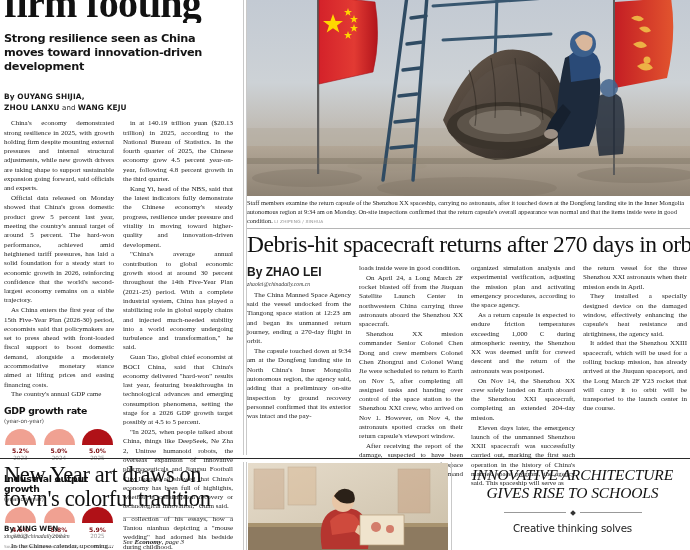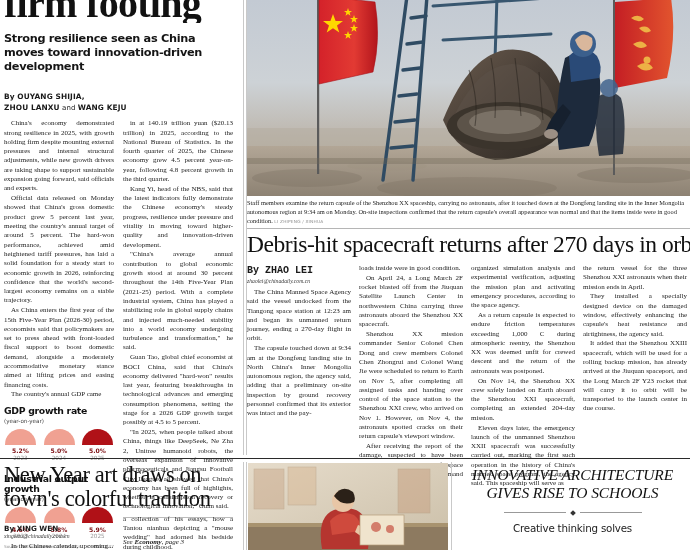--- a/index.html
+++ b/index.html
@@ -174,23 +174,23 @@
     color: #111;
     line-height: 1.1;
     white-space: nowrap;
   }
   .space-body {
     position: absolute; left: 247px; top: 264px; width: 443px; height: 190px;
     display: flex; gap: 8px;
   }
   .scol { width: 104px; }
   .sbyline {
-    font-family: Liberation Mono, monospace;
-    font-weight: 700;
-    font-size: 10px;
+    font-family: Liberation Sans, sans-serif;
+    font-weight: 700;
+    font-size: 12px;
     line-height: 1.4;
   }
   .semail {
     font-family: "Liberation Serif", serif;
     font-style: italic;
     font-size: 5.7px;
     color: #3a3a3a;
     margin-bottom: 4px;
   }
 

